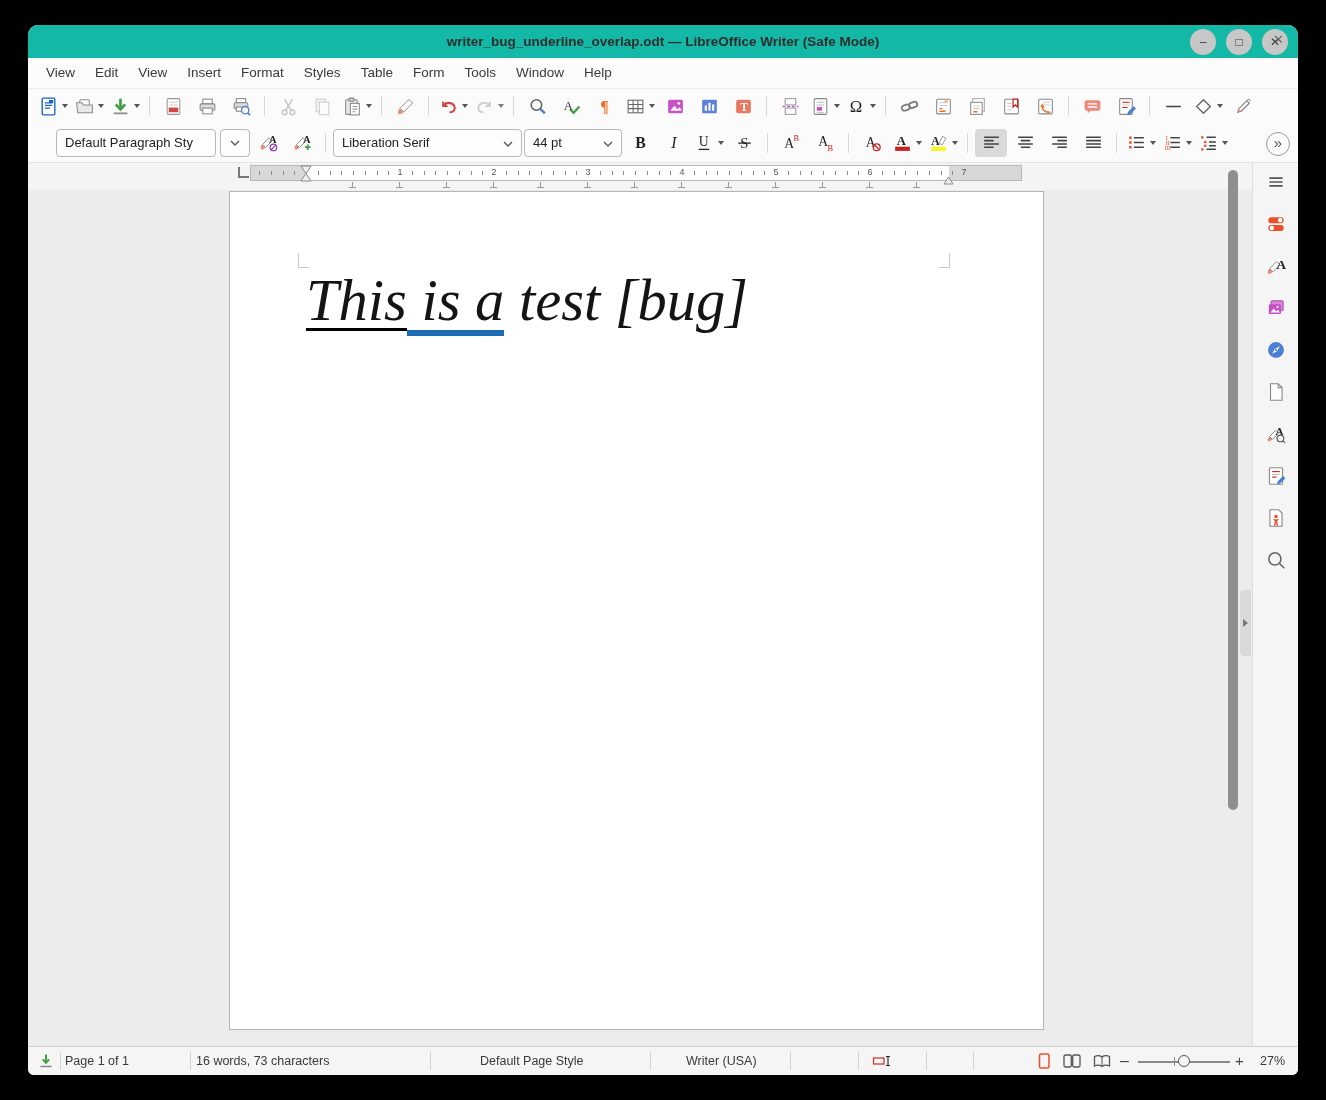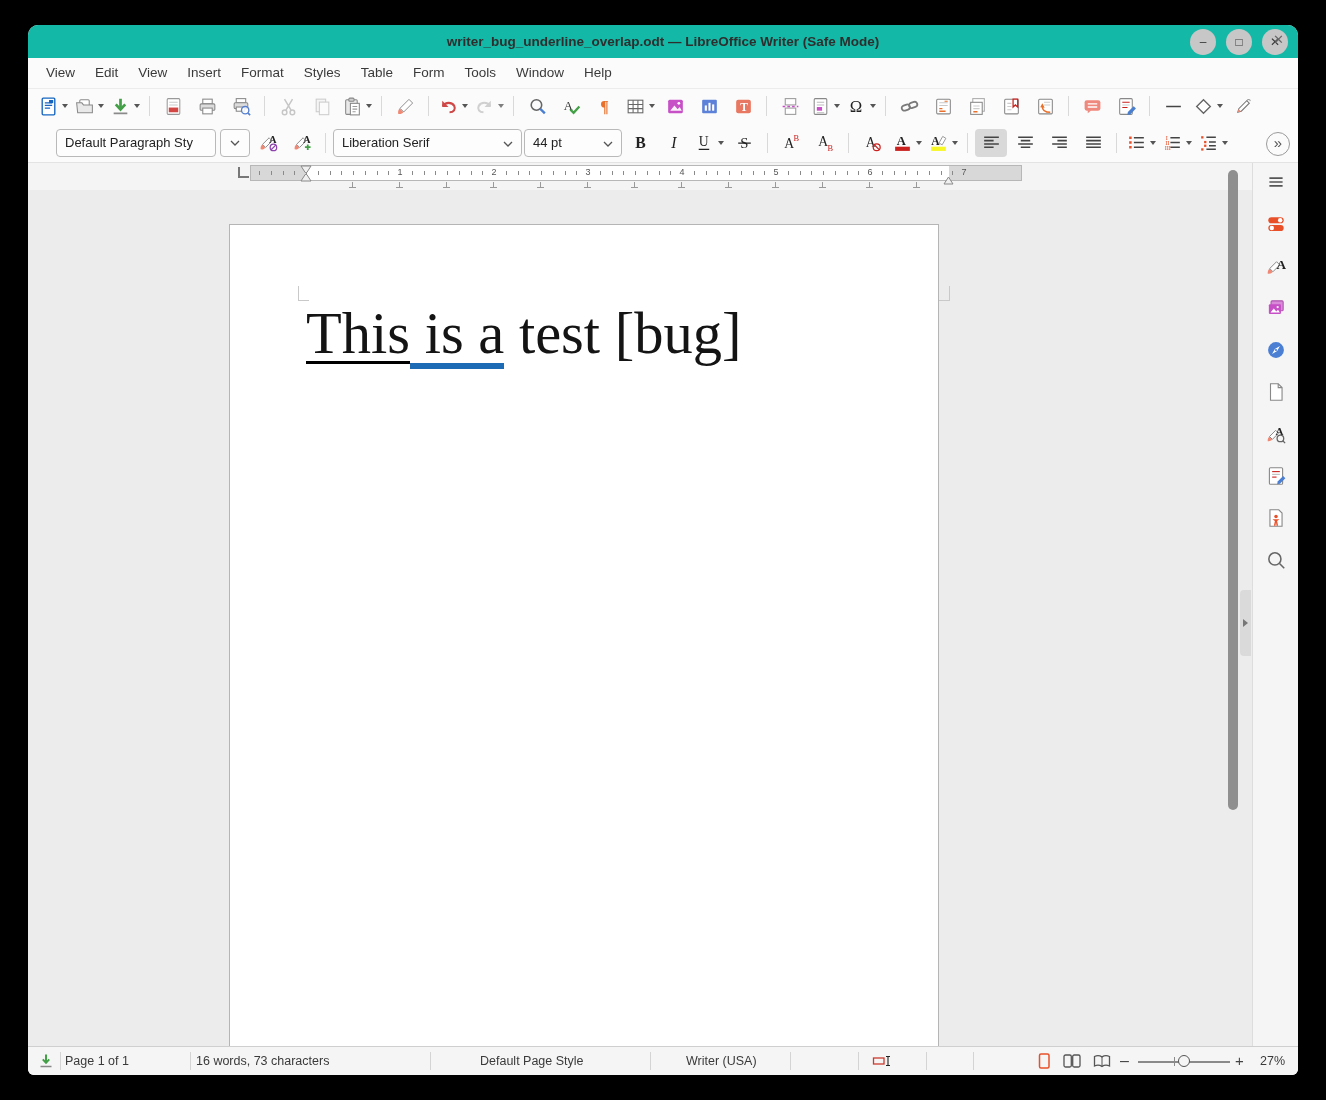--- a/index.html
+++ b/index.html
@@ -51,22 +51,22 @@
   .rulerwhite{position:absolute;left:55px;top:0;width:643px;height:14px;background:#fff;}
   .rtick{position:absolute;top:5px;width:1px;height:4px;background:#8a8a8a;}
   .rnum{position:absolute;top:1px;font-size:9px;color:#555;transform:translateX(-50%);}
   .indent-marker{position:absolute;left:49px;top:-1px;}
   .rmargin-marker{position:absolute;left:692px;top:5px;}
   .tabstopsrow{position:absolute;left:222px;top:19px;width:772px;height:6px;}
   .tabstop{position:absolute;width:7px;height:5px;border-bottom:1px solid #999;
            background:linear-gradient(#999,#999) center/1px 100% no-repeat;}
   
   .workarea{position:absolute;left:0;top:165px;width:1224px;height:856px;background:#ececec;overflow:hidden;}
-  .page{position:absolute;left:201px;top:34px;width:710px;height:839px;background:#fff;
-        border:1px solid #b5b5b5;box-sizing:border-box;}
+  .page{position:absolute;left:201px;top:1px;width:815px;height:839px;background:#fff;
+        border:1px solid #b5b5b5;box-sizing:border-box;font-style:italic;}
   .cornermark{position:absolute;width:10px;height:14px;}
   .cm-left{left:68px;top:61px;border-left:1px solid #c9c9c9;border-bottom:1px solid #c9c9c9;}
   .cm-right{left:709px;top:61px;border-right:1px solid #c9c9c9;border-bottom:1px solid #c9c9c9;}
   .docline{position:absolute;left:76px;font-family:"Liberation Serif",serif;font-size:58.5px;
            line-height:62px;color:#141414;white-space:pre;}
   .useg{position:relative;}
   .useg::after{content:"";position:absolute;left:0;right:0;}
   .u-thin-black::after{height:3px;background:#000;bottom:2px;}
   .u-thick-black::after{height:6px;background:#000;bottom:-1px;}
   .u-thick-blue::after{height:6px;background:var(--ul-blue,#1d6bb5);bottom:-3px;}

